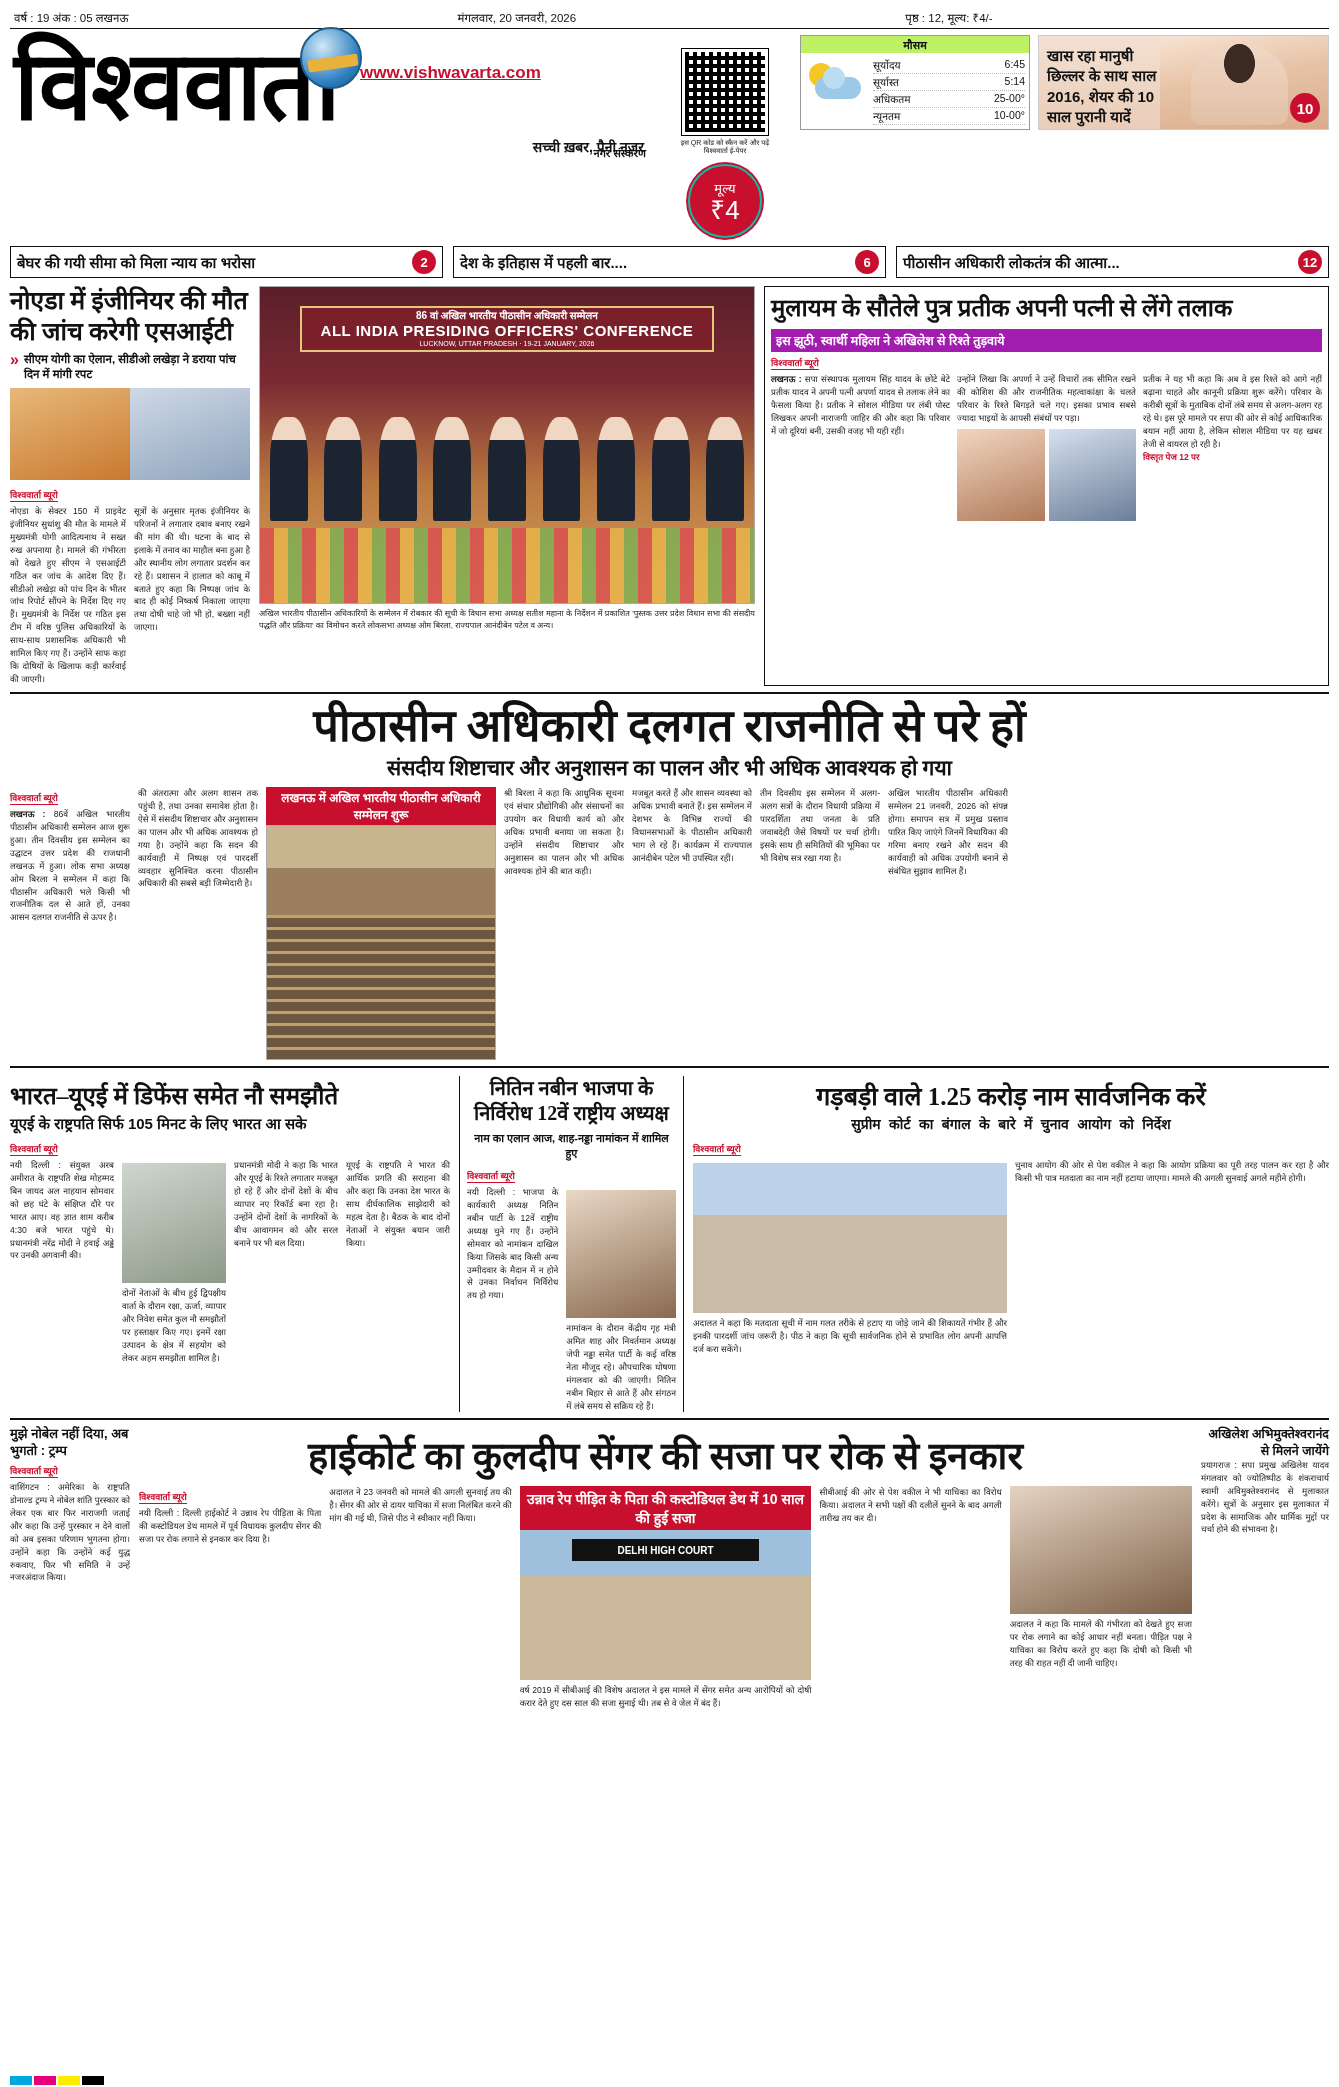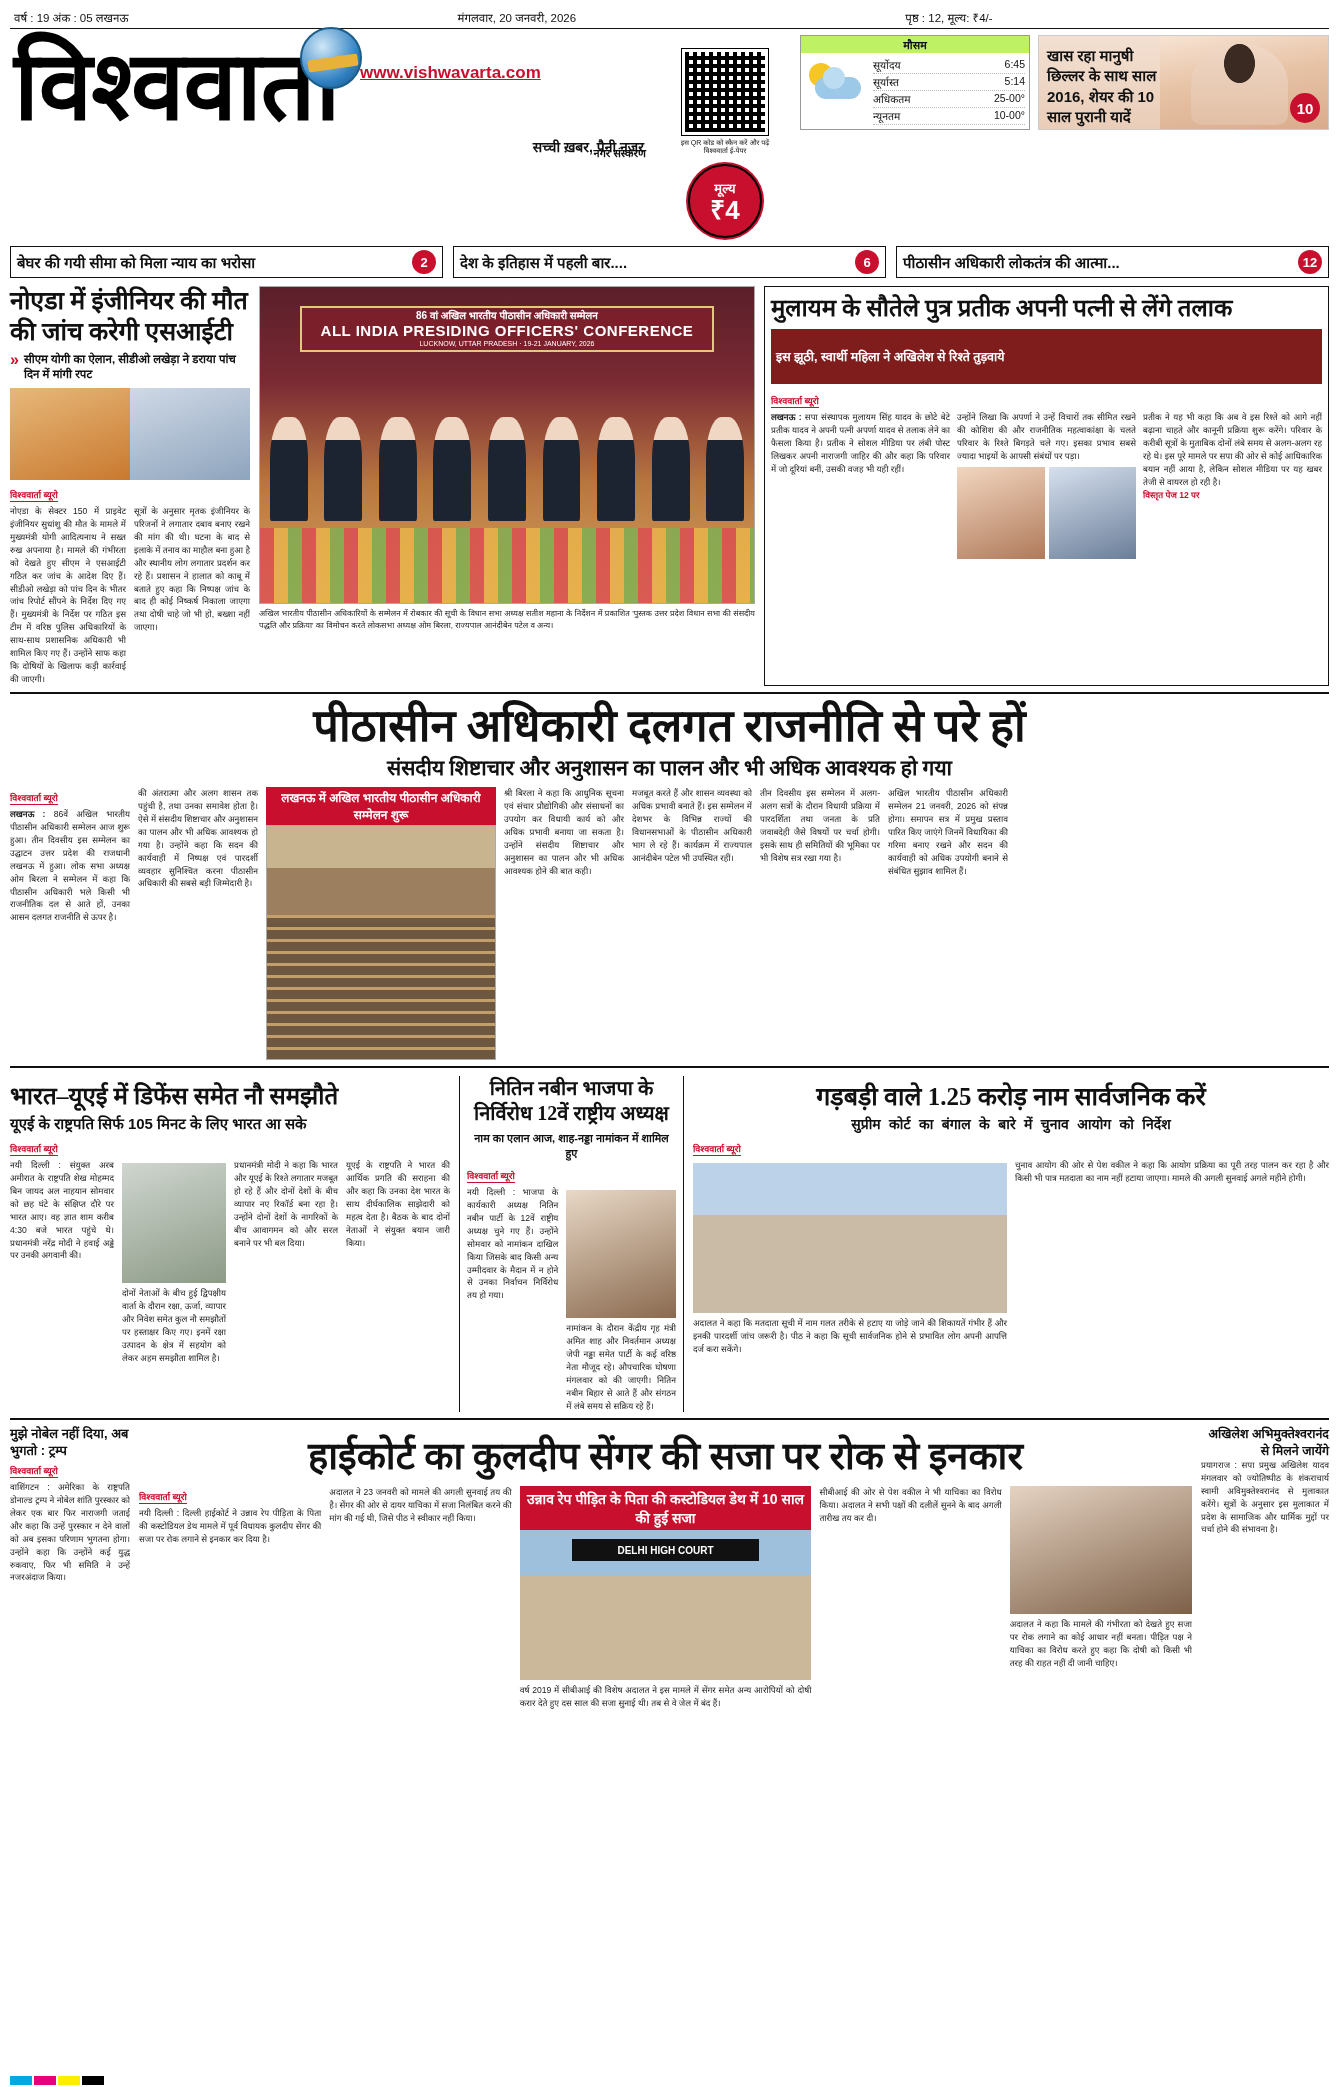--- a/index.html
+++ b/index.html
@@ -42,21 +42,21 @@
 
   .mast-mid { width:150px; display:flex; flex-direction:column; align-items:center; gap:4px; padding-top:16px;}
   .qr { width:86px; height:86px; background:
      repeating-linear-gradient(90deg,#000 0 4px,#fff 4px 8px),
      repeating-linear-gradient(0deg,#000 0 4px,transparent 4px 8px);
      background-blend-mode:multiply; border:3px solid #fff; outline:1px solid #000;}
   .qr-cap { font-size:7px; text-align:center; line-height:1.1; width:100px; }
   .price-badge {
     width:74px;height:74px;border-radius:50%;background:#c8102e;color:#fff;
     display:flex;flex-direction:column;align-items:center;justify-content:center;
-    font-weight:bold;font-size:13px; border:2px solid #000000; box-shadow:0 0 0 2px #c8102e;
+    font-weight:normal;font-size:13px; border:2px solid #14b8a6; box-shadow:0 0 0 2px #c8102e;
     margin-top:6px;
   }
   .price-badge .big{font-size:26px;line-height:1;}
 
   .mast-right { flex:1; display:flex; gap:8px; padding-top:2px;}
   .weather {
     border:1px solid #999; width:230px; font-size:10.5px; background:#fff;
   }
   .weather .wh { background:#bef264; text-align:center; font-weight:bold; font-size:11px; padding:1px; }
   .weather-body { display:flex; padding:4px; gap:6px; }
@@ -125,21 +125,21 @@
   }
   .bigphoto .person { width:8%; height:100%; background:linear-gradient(180deg,#f0d7c4 0 22%, #1b2430 22% 100%); border-radius:40% 40% 4% 4%;}
   .bigphoto .flowers {
     position:absolute; left:0; bottom:0; width:100%; height:24%;
     background:repeating-linear-gradient(90deg,#d94f4f 0 14px,#e8b34a 14px 28px,#7fae52 28px 42px);
     opacity:.85;
   }
   .caption { font-size:8px; line-height:1.45; text-align:justify; margin-top:4px; color:#222;}
   .s1-right { flex:1; border:1px solid #111; padding:6px; }
   .s1-right h2 { font-size:24px; line-height:1.25; margin:0 0 6px 0; font-family:"Liberation Serif",serif;}
-  .redbar { background:#7f1d1d; color:#fff; font-size:12.5px; font-weight:bold; padding:19px 5px; margin-bottom:6px;}
+  .redbar { background:#a21caf; color:#fff; font-size:12.5px; font-weight:bold; padding:3px 5px; }
   .s1r-cols { display:flex; gap:7px; }
   .s1r-photos{ display:flex; gap:4px; margin:4px 0; }
   .s1r-photo{ flex:1; height:92px; }
   .pf1{background:linear-gradient(160deg,#f2d6c0,#b07a5a);}
   .pf2{background:linear-gradient(160deg,#d6e0ee,#6b7e99);}
 
   
   .sec2 { margin-top:8px; }
   .sec2 h1 {
     font-family:"Liberation Serif",serif; font-size:45px; line-height:1.1; text-align:center;

